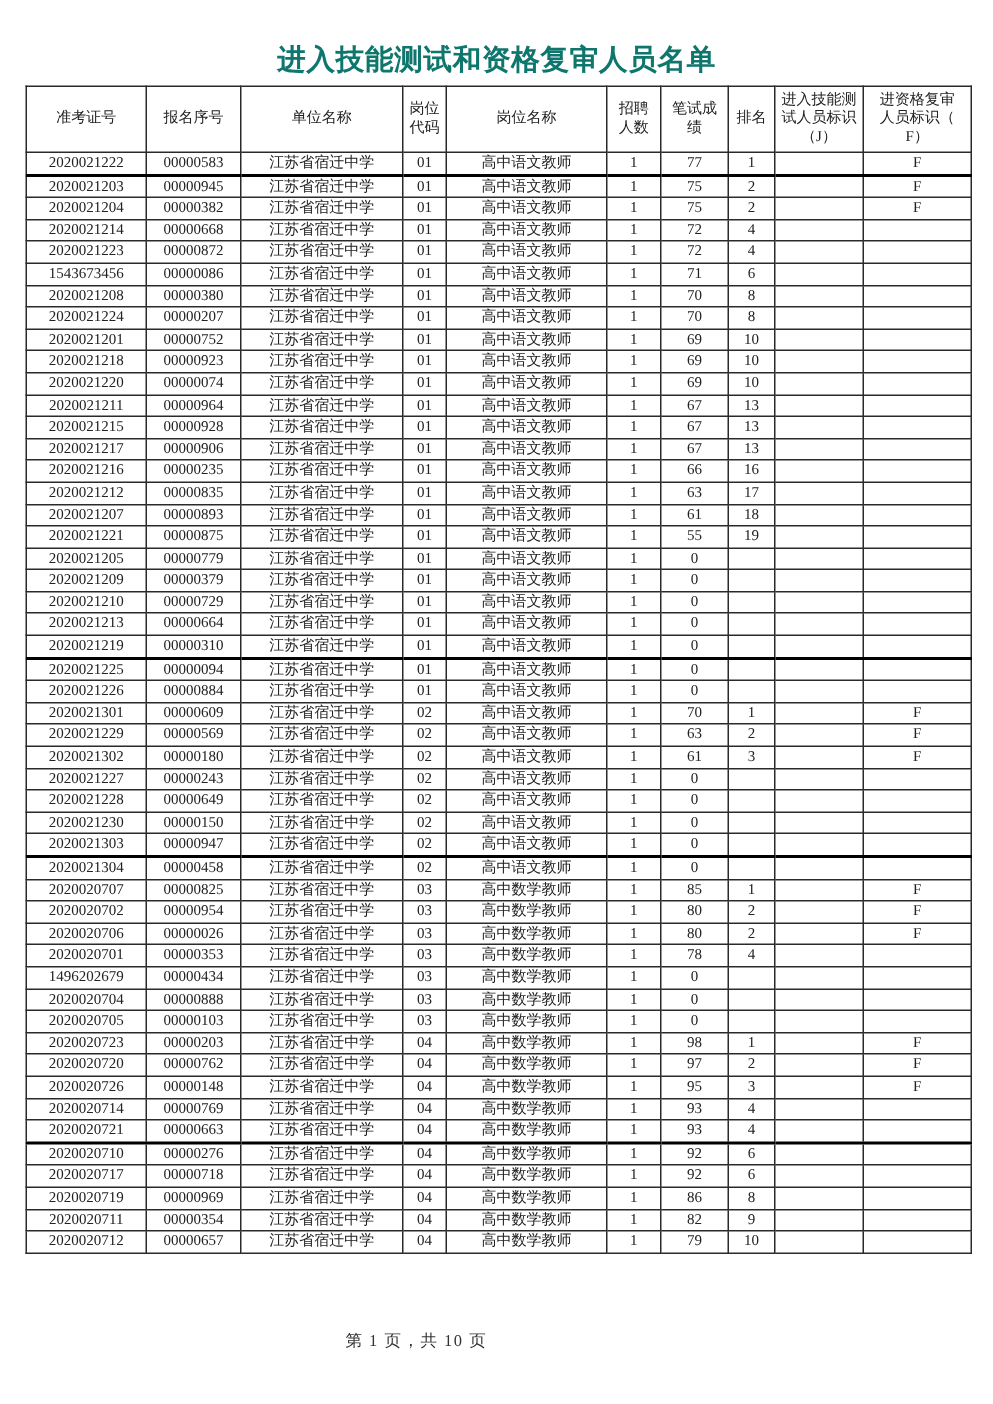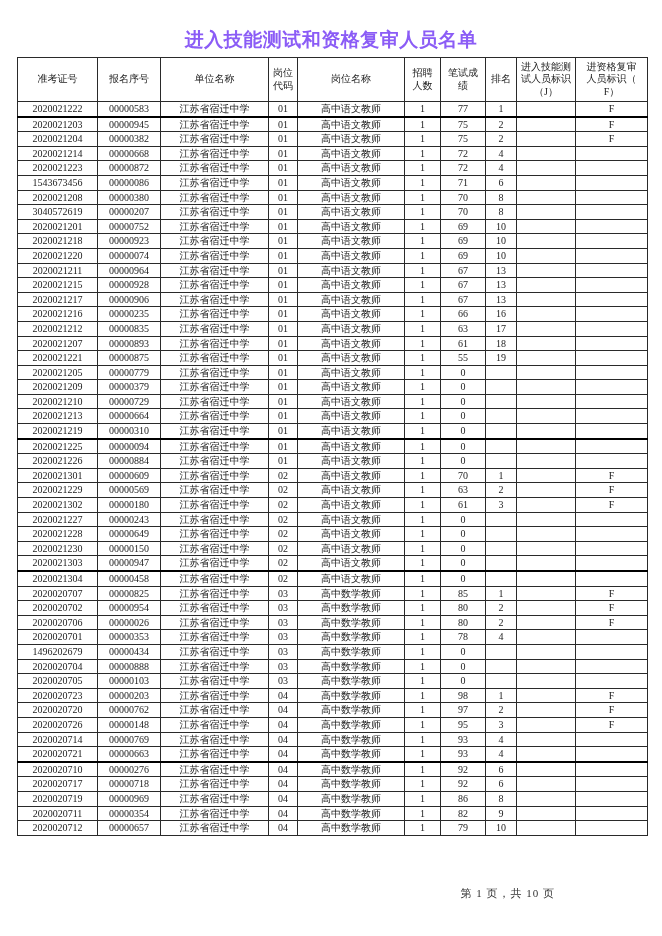--- a/index.html
+++ b/index.html
@@ -4,21 +4,21 @@
 <style>
   html,body{margin:0;padding:0;}
   body{
     width:662px;height:936px;background:#ffffff;position:relative;
     font-family:"Liberation Serif","DejaVu Serif",serif;
     color:#1c1c1c;
     -webkit-font-smoothing:antialiased;
   }
   .page-title{
     margin:27px 0 4px 0;text-align:center;
-    font-size:19px;font-weight:bold;letter-spacing:0.5px;color:#8b5cf6;
+    font-size:19px;font-weight:bold;letter-spacing:0.5px;color:#0f766e;
   }
   table.roster{
     border-collapse:collapse;table-layout:fixed;
     margin-left:17px;width:630px;
     border:1.5px solid #161616;
   }
   table.roster th, table.roster td{
     border:1px solid #2a2a2a;
     text-align:center;vertical-align:middle;
     overflow:hidden;padding:0;
@@ -27,21 +27,21 @@
     font-size:10px;font-weight:normal;line-height:12.5px;
     height:43px;white-space:pre-line;color:#222;
   }
   table.roster td{
     font-size:10px;line-height:13.6px;height:13.6px;
     white-space:nowrap;color:#222;
   }
   tr.thick td{border-bottom:2.5px solid #000;}
   .page-footer{
     position:absolute;left:0;top:886px;width:555px;
-    text-align:right;font-size:11px;color:#333;letter-spacing:1px;
+    text-align:center;font-size:11px;color:#333;letter-spacing:1px;
   }
 </style>
 </head>
 <body>
 
 <div class="page-title">进入技能测试和资格复审人员名单</div>
 
 <table class="roster">
   <colgroup>
       <col style="width: 80px;">
@@ -155,21 +155,21 @@
         <td>江苏省宿迁中学</td>
         <td>01</td>
         <td>高中语文教师</td>
         <td>1</td>
         <td>70</td>
         <td>8</td>
         <td></td>
         <td></td>
       </tr>
       <tr>
-        <td>3040572619</td>
+        <td>2020021224</td>
         <td>00000207</td>
         <td>江苏省宿迁中学</td>
         <td>01</td>
         <td>高中语文教师</td>
         <td>1</td>
         <td>70</td>
         <td>8</td>
         <td></td>
         <td></td>
       </tr>

